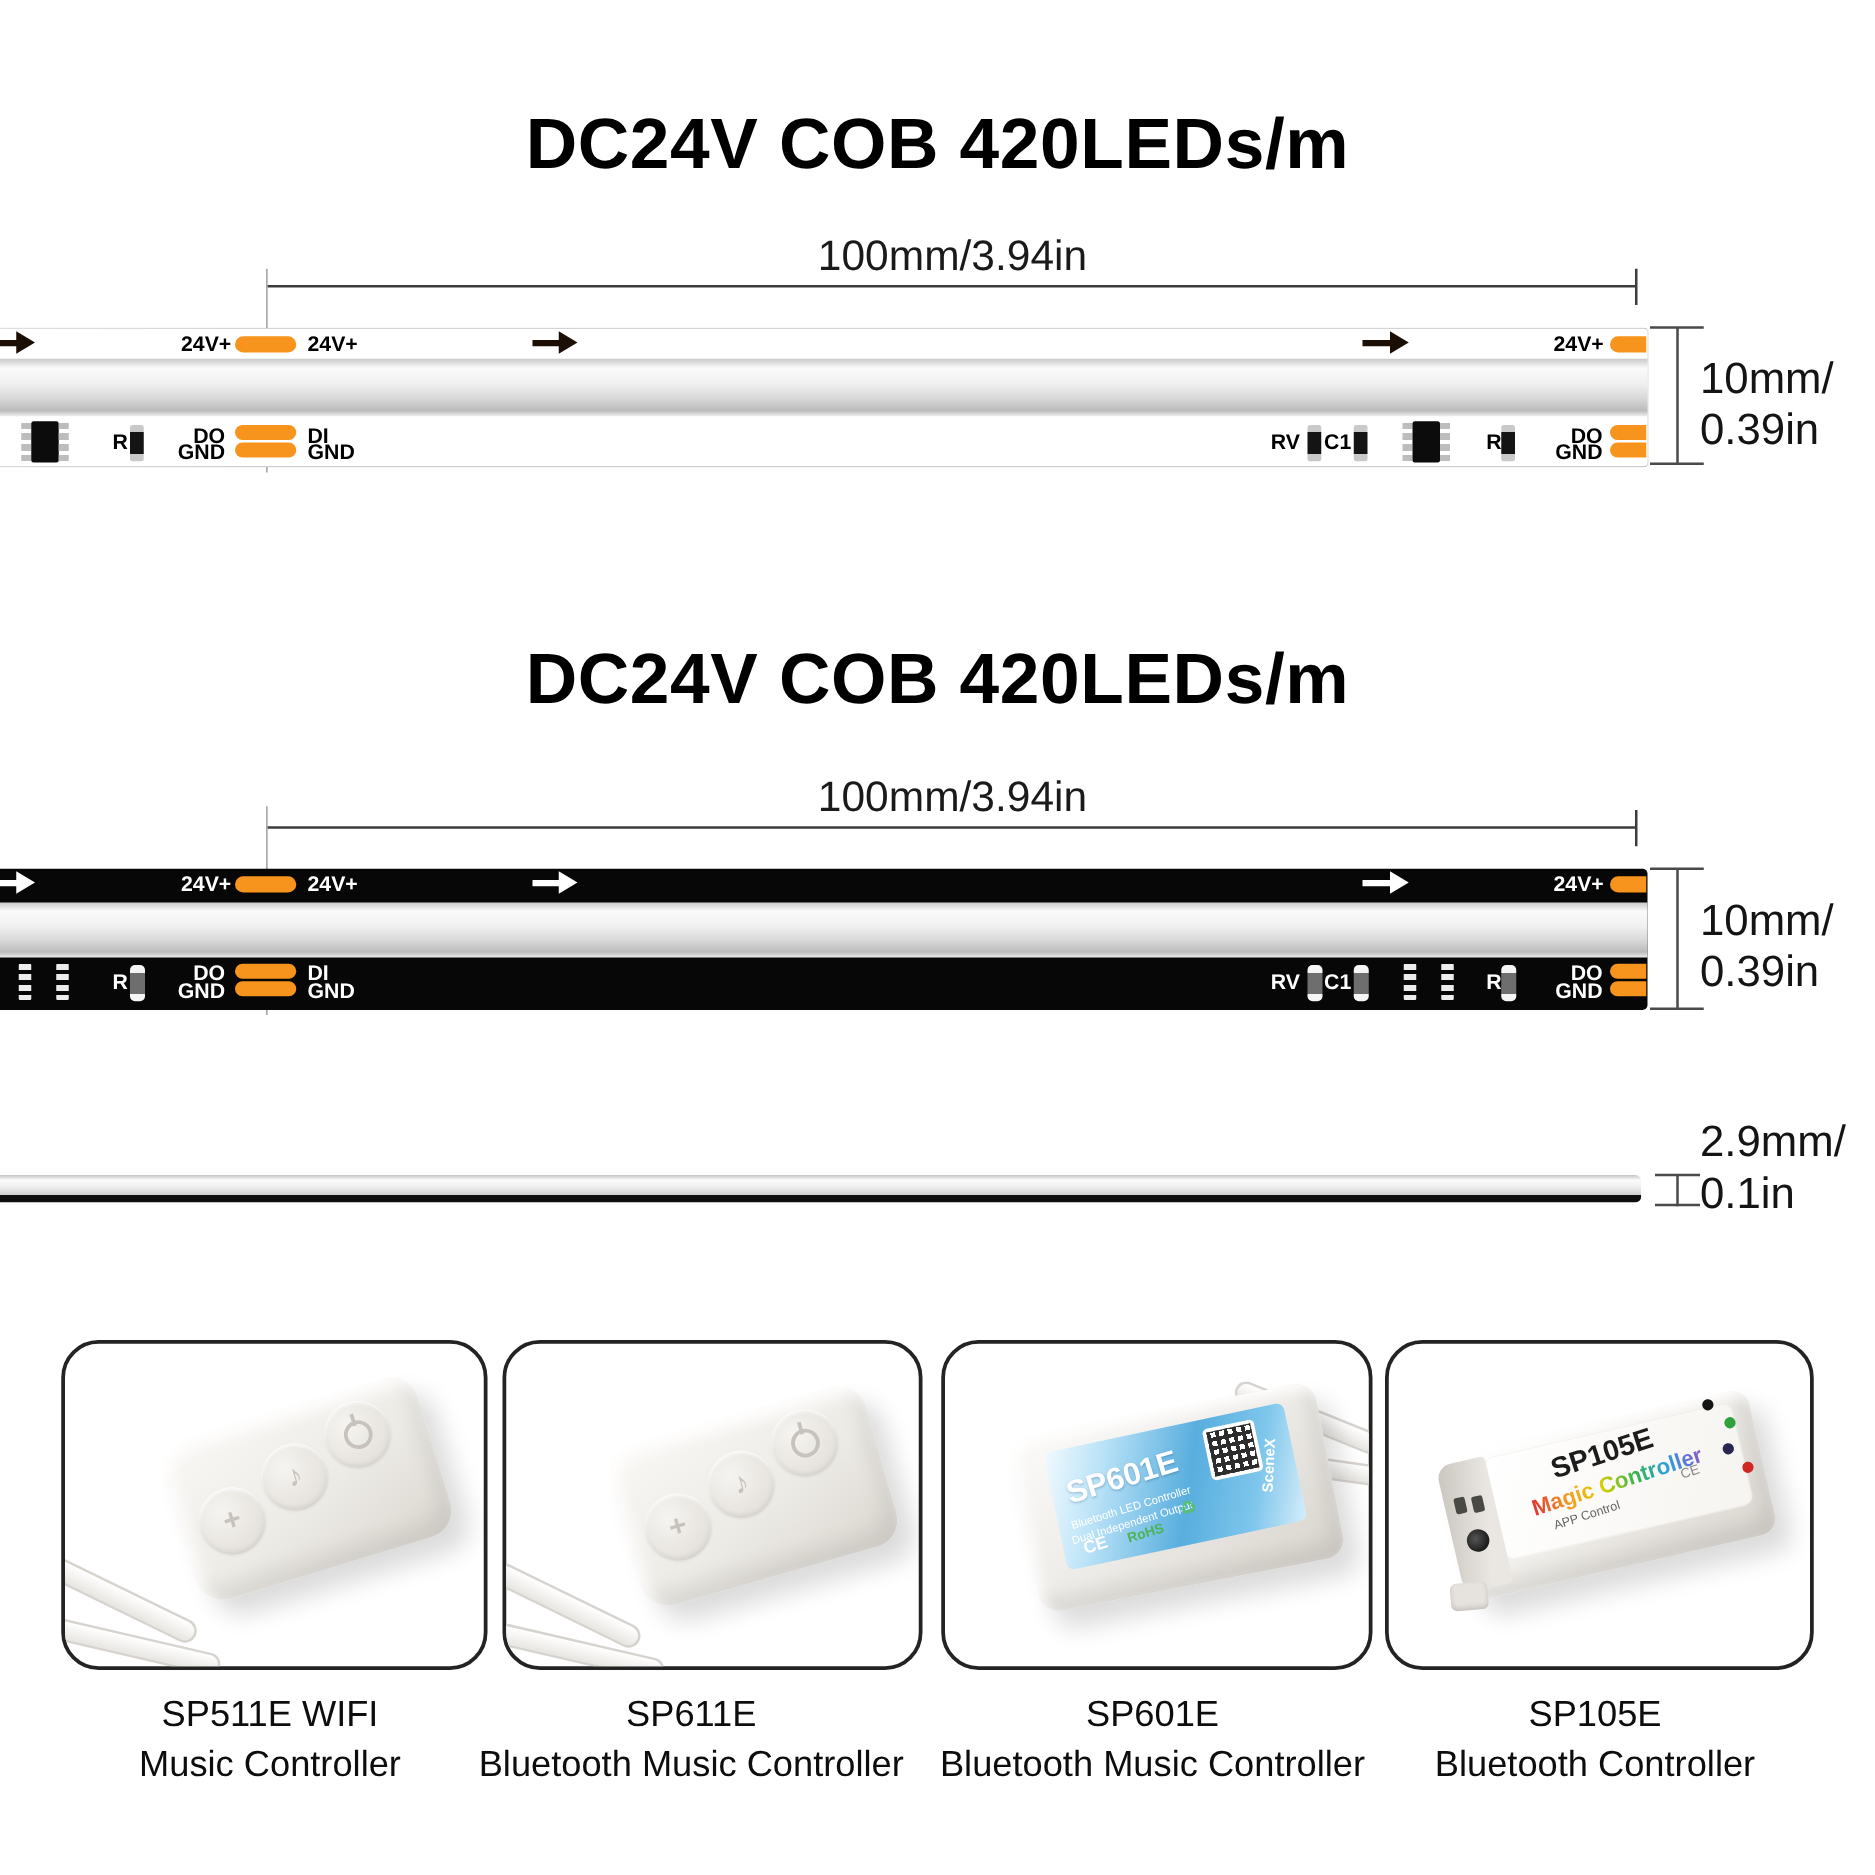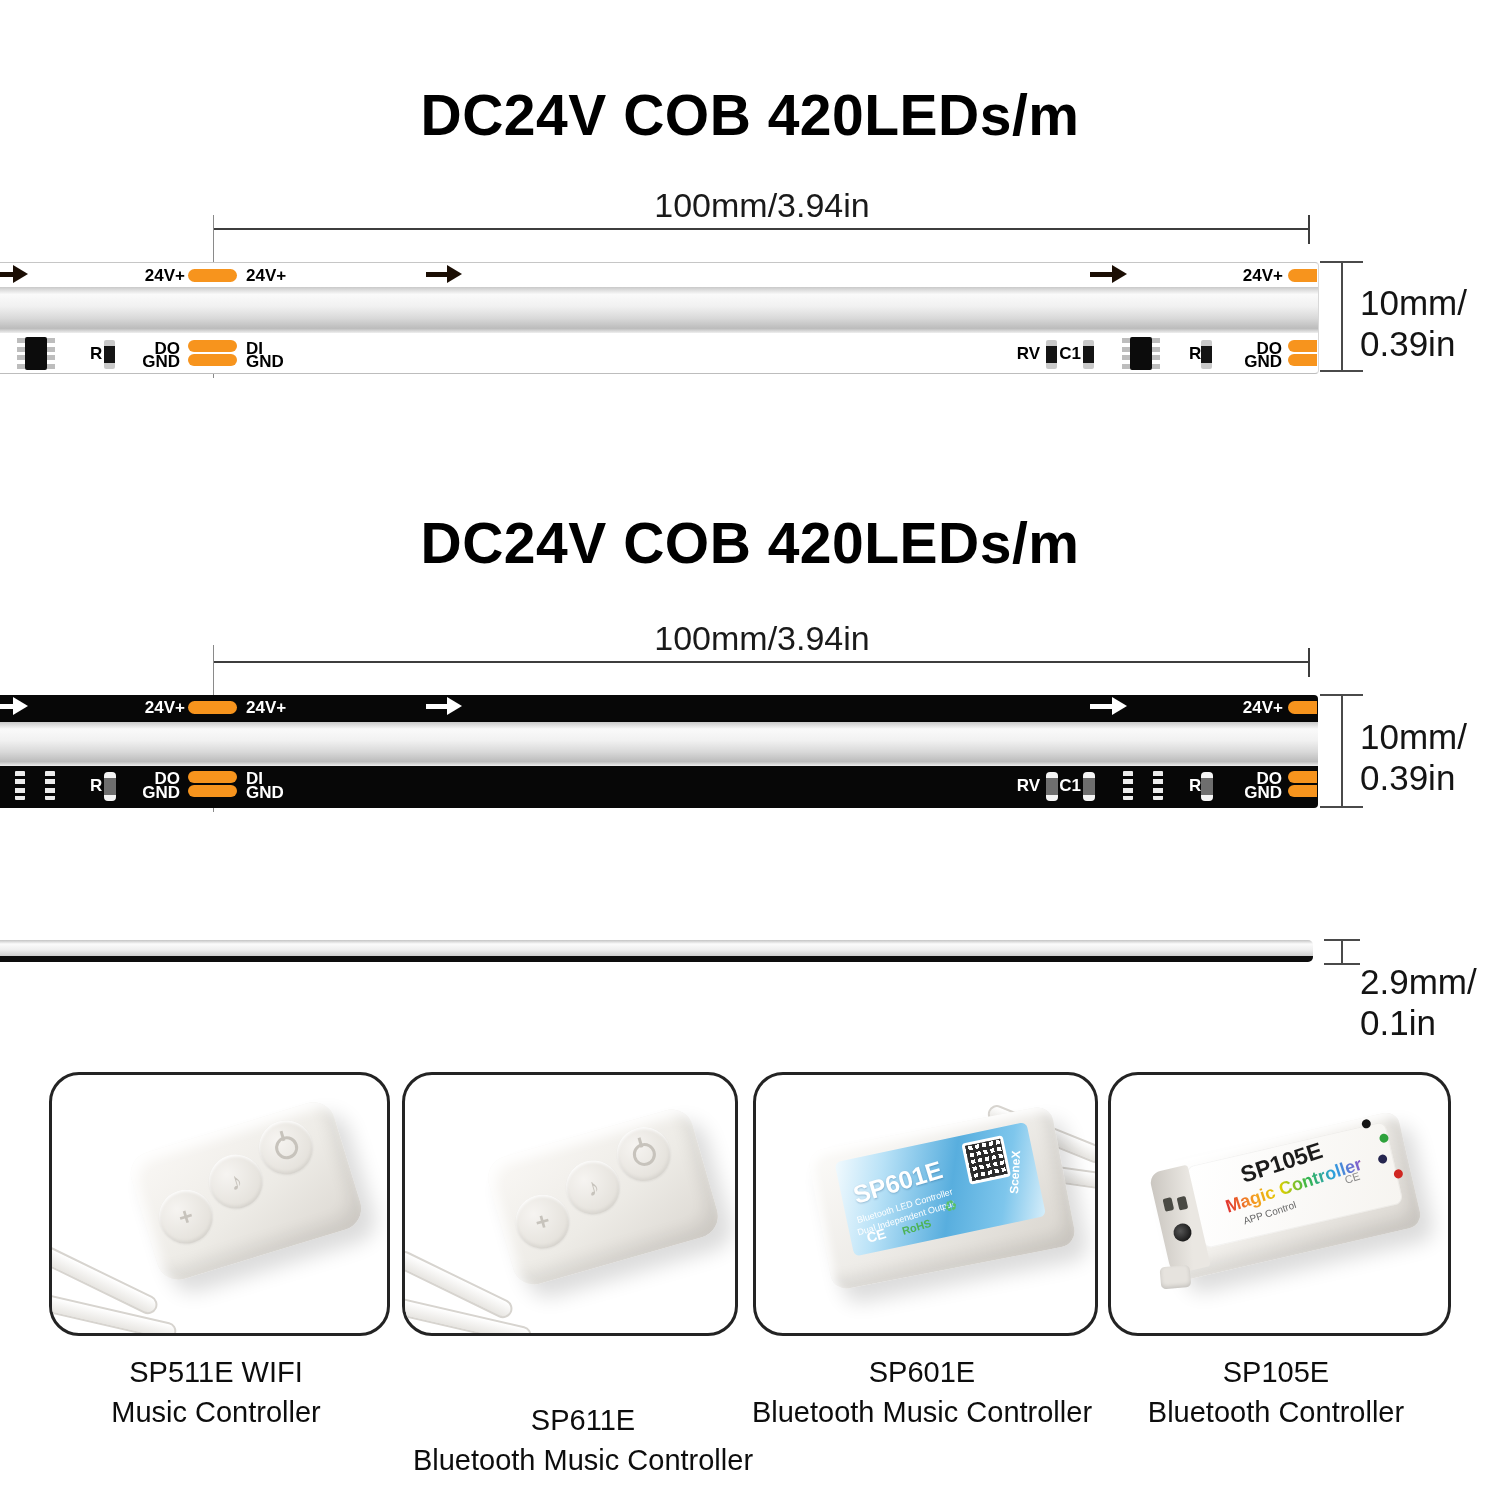--- a/index.html
+++ b/index.html
@@ -219,21 +219,21 @@
     <div>0.39in</div>
   </div>
 
   <div class="sideview">
     <div class="top"></div>
     <div class="bottom"></div>
   </div>
   <div class="bracket" style="left:1341px;top:940px;width:2px;height:25px;"></div>
   <div class="bracket" style="left:1324px;top:939px;width:36px;height:2px;"></div>
   <div class="bracket" style="left:1324px;top:963px;width:36px;height:2px;"></div>
-  <div class="dimv" style="left:1360px;top:961px;">
+  <div class="dimv" style="left:1360px;top:893px;">
     <div>2.9mm/</div>
     <div>0.1in</div>
   </div>
 
   <div class="card" style="left:49px;width:335px;">
     <div class="boxA" style="left:88px;top:50px;width:212px;height:132px;transform:rotate(-17deg);">
       <div class="btn" style="left:14px;top:46px;">
           <span>+</span>
         </div>
       <div class="btn" style="left:72px;top:27px;">
@@ -300,21 +300,21 @@
         <div class="abs" style="left:11px;top:56px;width:18px;height:18px;border-radius:50%;background:radial-gradient(circle at 40% 40%,#555,#1c1c1c 70%);"></div>
       </div>
       <div class="abs" style="left:-16px;top:102px;width:30px;height:22px;background:#e6e3de;border-radius:5px;transform:rotate(8deg);box-shadow:inset 0 -2px 4px rgba(0,0,0,0.15);"></div>
     </div>
   </div>
 
   <div class="card-label" style="left:-34px;">
     <div>SP511E WIFI</div>
     <div>Music Controller</div>
   </div>
-  <div class="card-label" style="left:333px;margin-top:48px;">
+  <div class="card-label" style="left:303px;">
     <div>SP611E</div>
     <div>Bluetooth Music Controller</div>
   </div>
   <div class="card-label" style="left:672px;">
     <div>SP601E</div>
     <div>Bluetooth Music Controller</div>
   </div>
   <div class="card-label" style="left:1026px;">
     <div>SP105E</div>
     <div>Bluetooth Controller</div>

